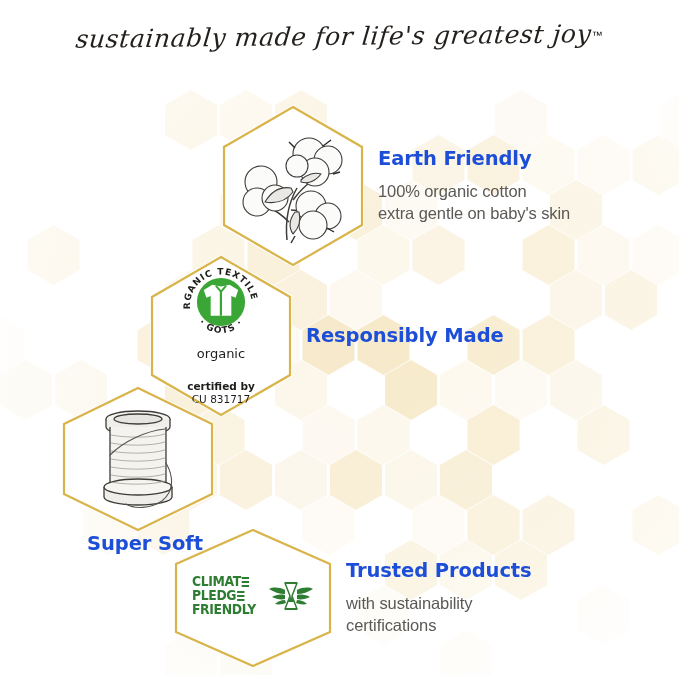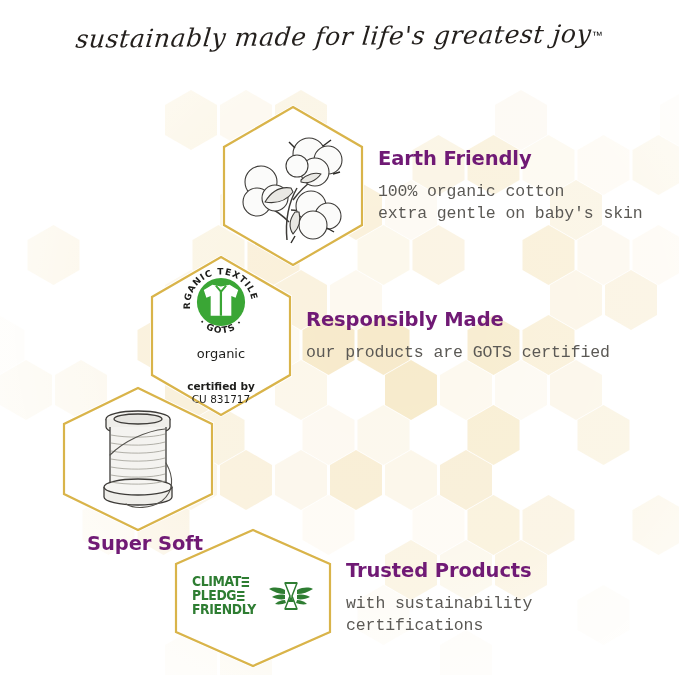--- a/index.html
+++ b/index.html
@@ -87,27 +87,27 @@
     justify-content: center;
     width: 100%;
     height: 100%;
   }
 
   .feature-text { margin-left: 14px; }
   .feature-title {
     font-family: "DejaVu Sans", sans-serif;
     font-size: 19.5px;
     font-weight: 700;
-    color: #701a75;
+    color: #1d4ed8;
     letter-spacing: -0.1px;
     line-height: 1.25;
     white-space: nowrap;
   }
   .feature-desc {
-    font-family: Liberation Mono, monospace;
+    font-family: Liberation Sans, sans-serif;
     font-size: 16.5px;
     font-weight: 400;
     color: #5b5955;
     line-height: 1.32;
     letter-spacing: -0.1px;
     white-space: pre-line;
     margin-top: 10px;
   }
 
   
@@ -356,21 +356,20 @@
             </text>
           </svg>
           <div class="gots-caption gots-organic">organic</div>
           <div class="gots-caption gots-certby">certified by</div>
           <div class="gots-caption gots-cu">CU 831717</div>
         </div>
       </div>
     </div>
     <div class="feature-text">
       <div class="feature-title">Responsibly Made</div>
-      <div class="feature-desc">our products are GOTS certified</div>
     </div>
   </div>
 
   <div class="feature-row" id="row-super-soft">
     <div class="hex-card" id="hex-spool">
       <svg class="hex-border" viewBox="0 0 152 146">
         <polygon points="76,2 150,38 150,108 76,144 2,108 2,38" fill="#ffffff" stroke="#d9b44a" stroke-width="2.2"></polygon>
       </svg>
       <div class="hex-inner">
         <svg width="104" height="112" viewBox="0 0 104 112">

